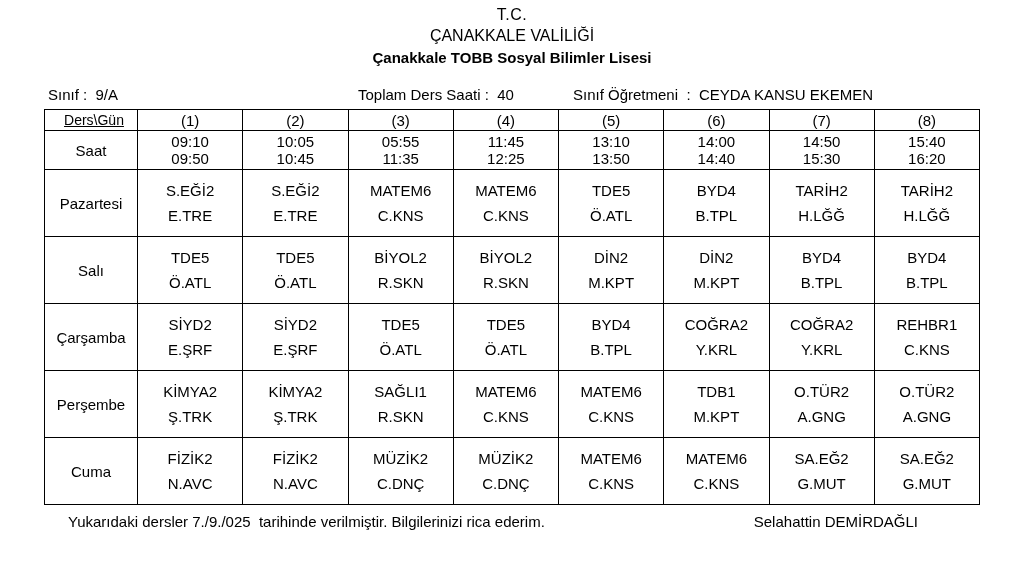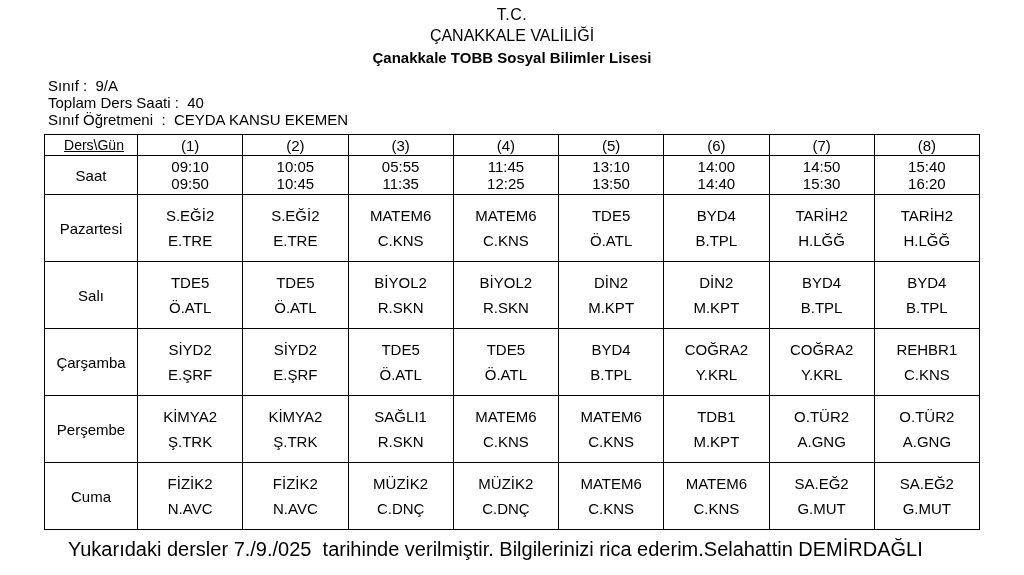--- a/index.html
+++ b/index.html
@@ -33,26 +33,25 @@
   .header .line2 {
     font-size: 16px;
     line-height: 22px;
   }
   .header .line3 {
     font-size: 15px;
     line-height: 22px;
     font-weight: bold;
   }
   .infobar {
-    margin-top: 8px;
+    margin-top: 17px;
     display: flex;
     align-items: baseline;
     font-size: 15px;
     padding: 0 40px 0 48px;
-    flex-direction: column;
   }
   .infobar .class-label {
     width: 310px;
     white-space: pre;
   }
   .infobar .total-label {
     width: 215px;
     white-space: pre;
   }
   .infobar .teacher-label {
@@ -98,21 +97,21 @@
   }
   .cell-2 {
     line-height: 25px;
   }
   .cell-2 div {
     white-space: nowrap;
   }
   .footer {
     margin-top: 8px;
     display: flex;
-    font-size: 20px;
+    font-size: 15px;
     padding: 0 40px 0 68px;
     justify-content: space-between;
     align-items: baseline;
   }
   .footer .note {
     white-space: pre;
   }
   .footer .sign {
     white-space: pre;
     padding-right: 66px;

